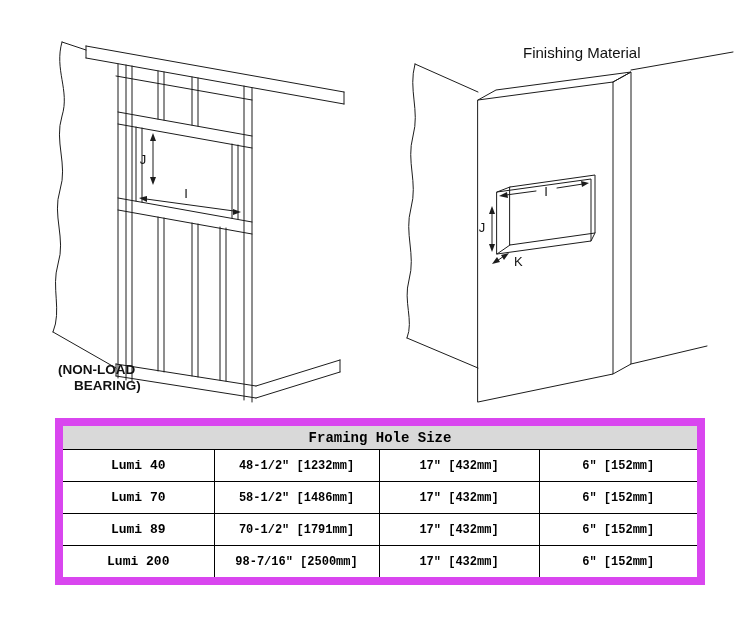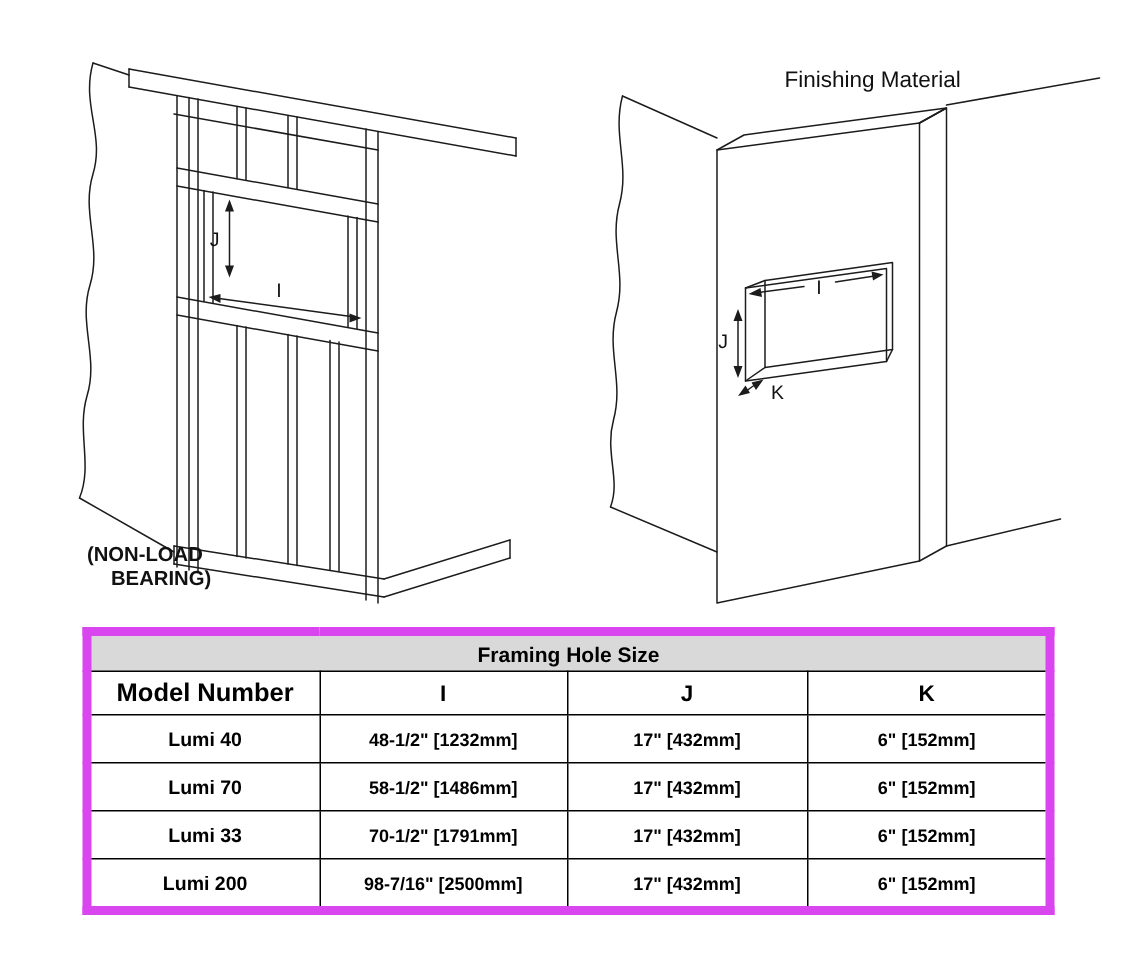--- a/index.html
+++ b/index.html
@@ -14,21 +14,22 @@
   }
   .diagram polygon { fill:#1c1c1c; stroke:none; }
   .diagram text { fill:#111; font-family:"Liberation Sans", sans-serif; }
   .dim-label { font-size:13px; font-weight:normal; }
   .caption-text { font-size:13.5px; font-weight:bold; }
   .finish-label { font-size:15px; font-weight:normal; }
 
   table.hole-table {
     position:absolute; left:55px; top:418px; width:642px;
     border-collapse:collapse; table-layout:fixed;
-    border:6px solid #d946ef;
+    border:8px solid #d946ef;
+    font-family:Liberation Mono, monospace;
   }
   .hole-table th, .hole-table td {
     border:1px solid #000; text-align:center; vertical-align:middle;
     padding:0; color:#000;
   }
   .title-row th { background:#d9d9d9; font-size:14px; font-weight:bold; height:23px; }
   .head-model  { font-size:17px; font-weight:bold; height:28px; }
   .head-dim    { font-size:15px; font-weight:bold; }
   .hole-table tbody td { font-size:12px; font-weight:bold; height:31px; }
   .hole-table tbody td.model-cell { font-size:13px; }
@@ -177,42 +178,36 @@
     <colgroup>
       <col style="width:155px">
         <col style="width:165px">
         <col style="width:160px">
         <col style="width:162px">
     </colgroup>
     <thead>
       <tr class="title-row">
         <th colspan="4">Framing Hole Size</th>
       </tr>
-      <tr>
-        <th class="head-model">Model Number</th>
-        <th class="head-dim">I</th>
-        <th class="head-dim">J</th>
-        <th class="head-dim">K</th>
-      </tr>
     </thead>
     <tbody>
       <tr>
         <td class="model-cell">Lumi 40</td>
         <td>48-1/2" [1232mm]</td>
         <td>17" [432mm]</td>
         <td>6" [152mm]</td>
       </tr>
       <tr>
         <td class="model-cell">Lumi 70</td>
         <td>58-1/2" [1486mm]</td>
         <td>17" [432mm]</td>
         <td>6" [152mm]</td>
       </tr>
       <tr>
-        <td class="model-cell">Lumi 33</td>
+        <td class="model-cell">Lumi 89</td>
         <td>70-1/2" [1791mm]</td>
         <td>17" [432mm]</td>
         <td>6" [152mm]</td>
       </tr>
       <tr>
         <td class="model-cell">Lumi 200</td>
         <td>98-7/16" [2500mm]</td>
         <td>17" [432mm]</td>
         <td>6" [152mm]</td>
       </tr>

